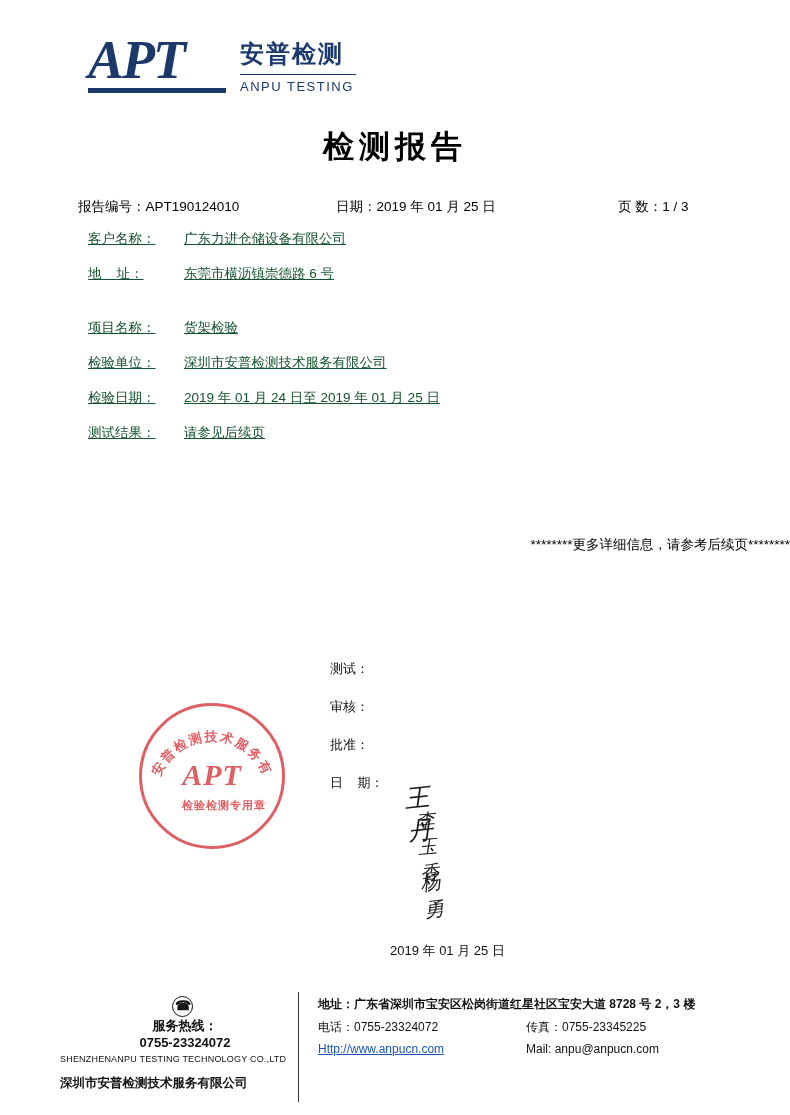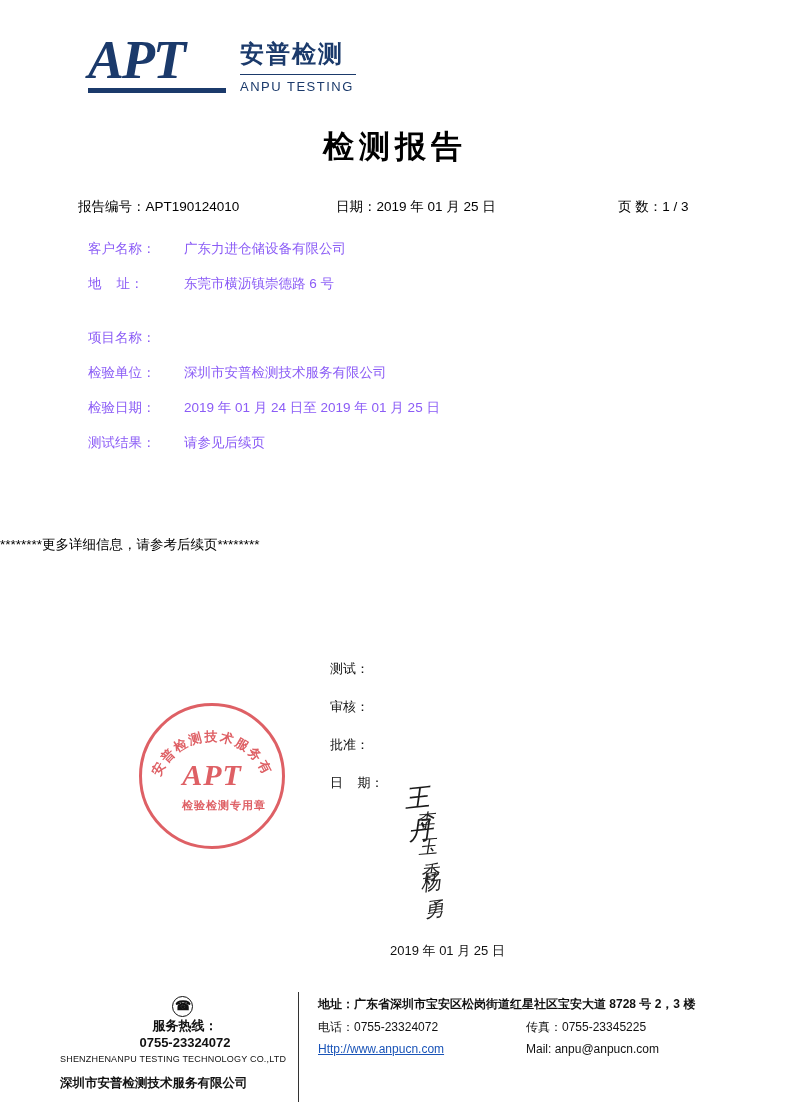--- a/index.html
+++ b/index.html
@@ -107,25 +107,26 @@
   .meta-row .m-page {
     position: absolute;
     left: 548px;
     top: 0;
     white-space: nowrap;
   }
 
   
   .info {
     position: absolute;
-    top: 240px;
+    top: 230px;
     left: 88px;
     width: 620px;
     font-size: 13.5px;
-    color: #8b5cf6;
+    color: #14532d;
+    text-decoration: underline;
   }
   .info-line {
     display: flex;
     align-items: baseline;
     margin-bottom: 17px;
   }
   .info-line.gap {
     margin-top: 36px;
     justify-content: space-between;
   }
@@ -137,21 +138,21 @@
   .info-value {
     flex: 1;
   }
 
   
   .center-note {
     position: absolute;
     top: 536px;
     left: 0;
     width: 790px;
-    text-align: left;
+    text-align: right;
     font-size: 13.5px;
     color: #000;
   }
 
   
   .signatures {
     position: absolute;
     top: 660px;
     left: 88px;
     width: 300px;
@@ -381,20 +382,21 @@
     <div class="info-line">
       <div class="info-label">客户名称：</div>
       <div class="info-value">广东力进仓储设备有限公司</div>
     </div>
     <div class="info-line">
       <div class="info-label">地    址：</div>
       <div class="info-value">东莞市横沥镇崇德路 6 号</div>
     </div>
     <div class="info-line gap">
       <div class="info-label">项目名称：</div>
+      <div class="info-value">货架检验</div>
     </div>
     <div class="info-line">
       <div class="info-label">检验单位：</div>
       <div class="info-value">深圳市安普检测技术服务有限公司</div>
     </div>
     <div class="info-line">
       <div class="info-label">检验日期：</div>
       <div class="info-value">2019 年 01 月 24 日至 2019 年 01 月 25 日</div>
     </div>
     <div class="info-line">

